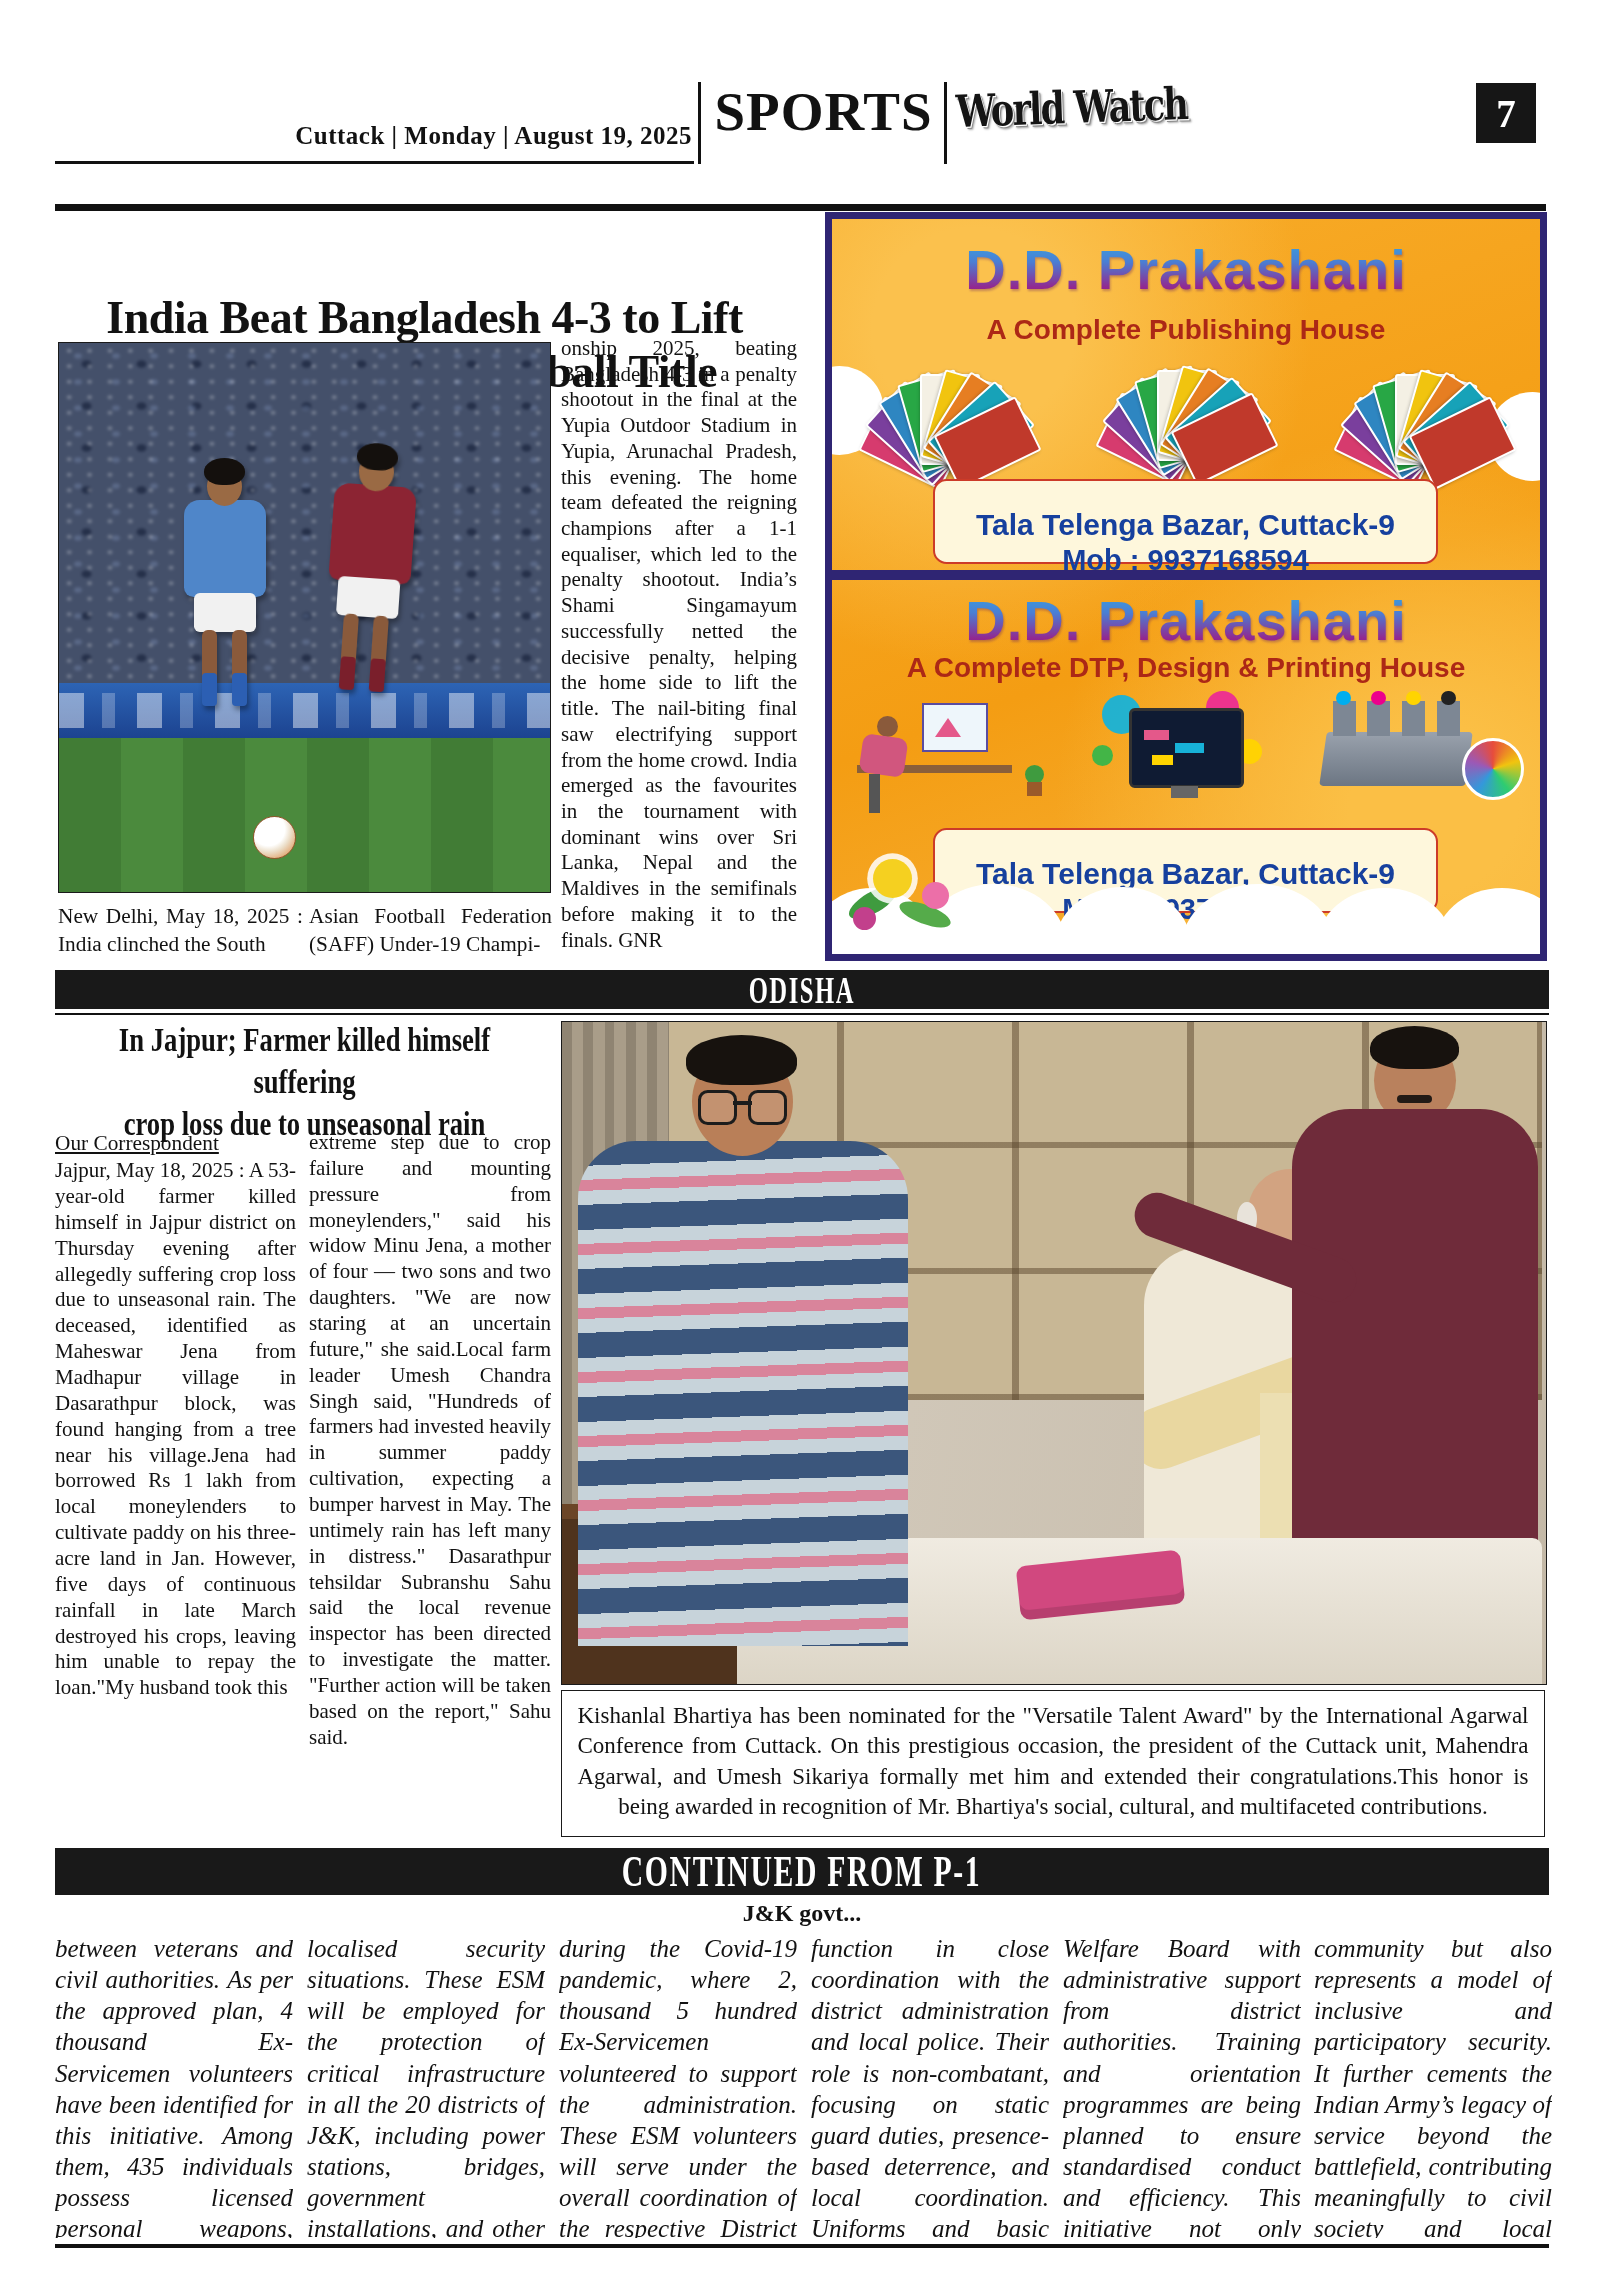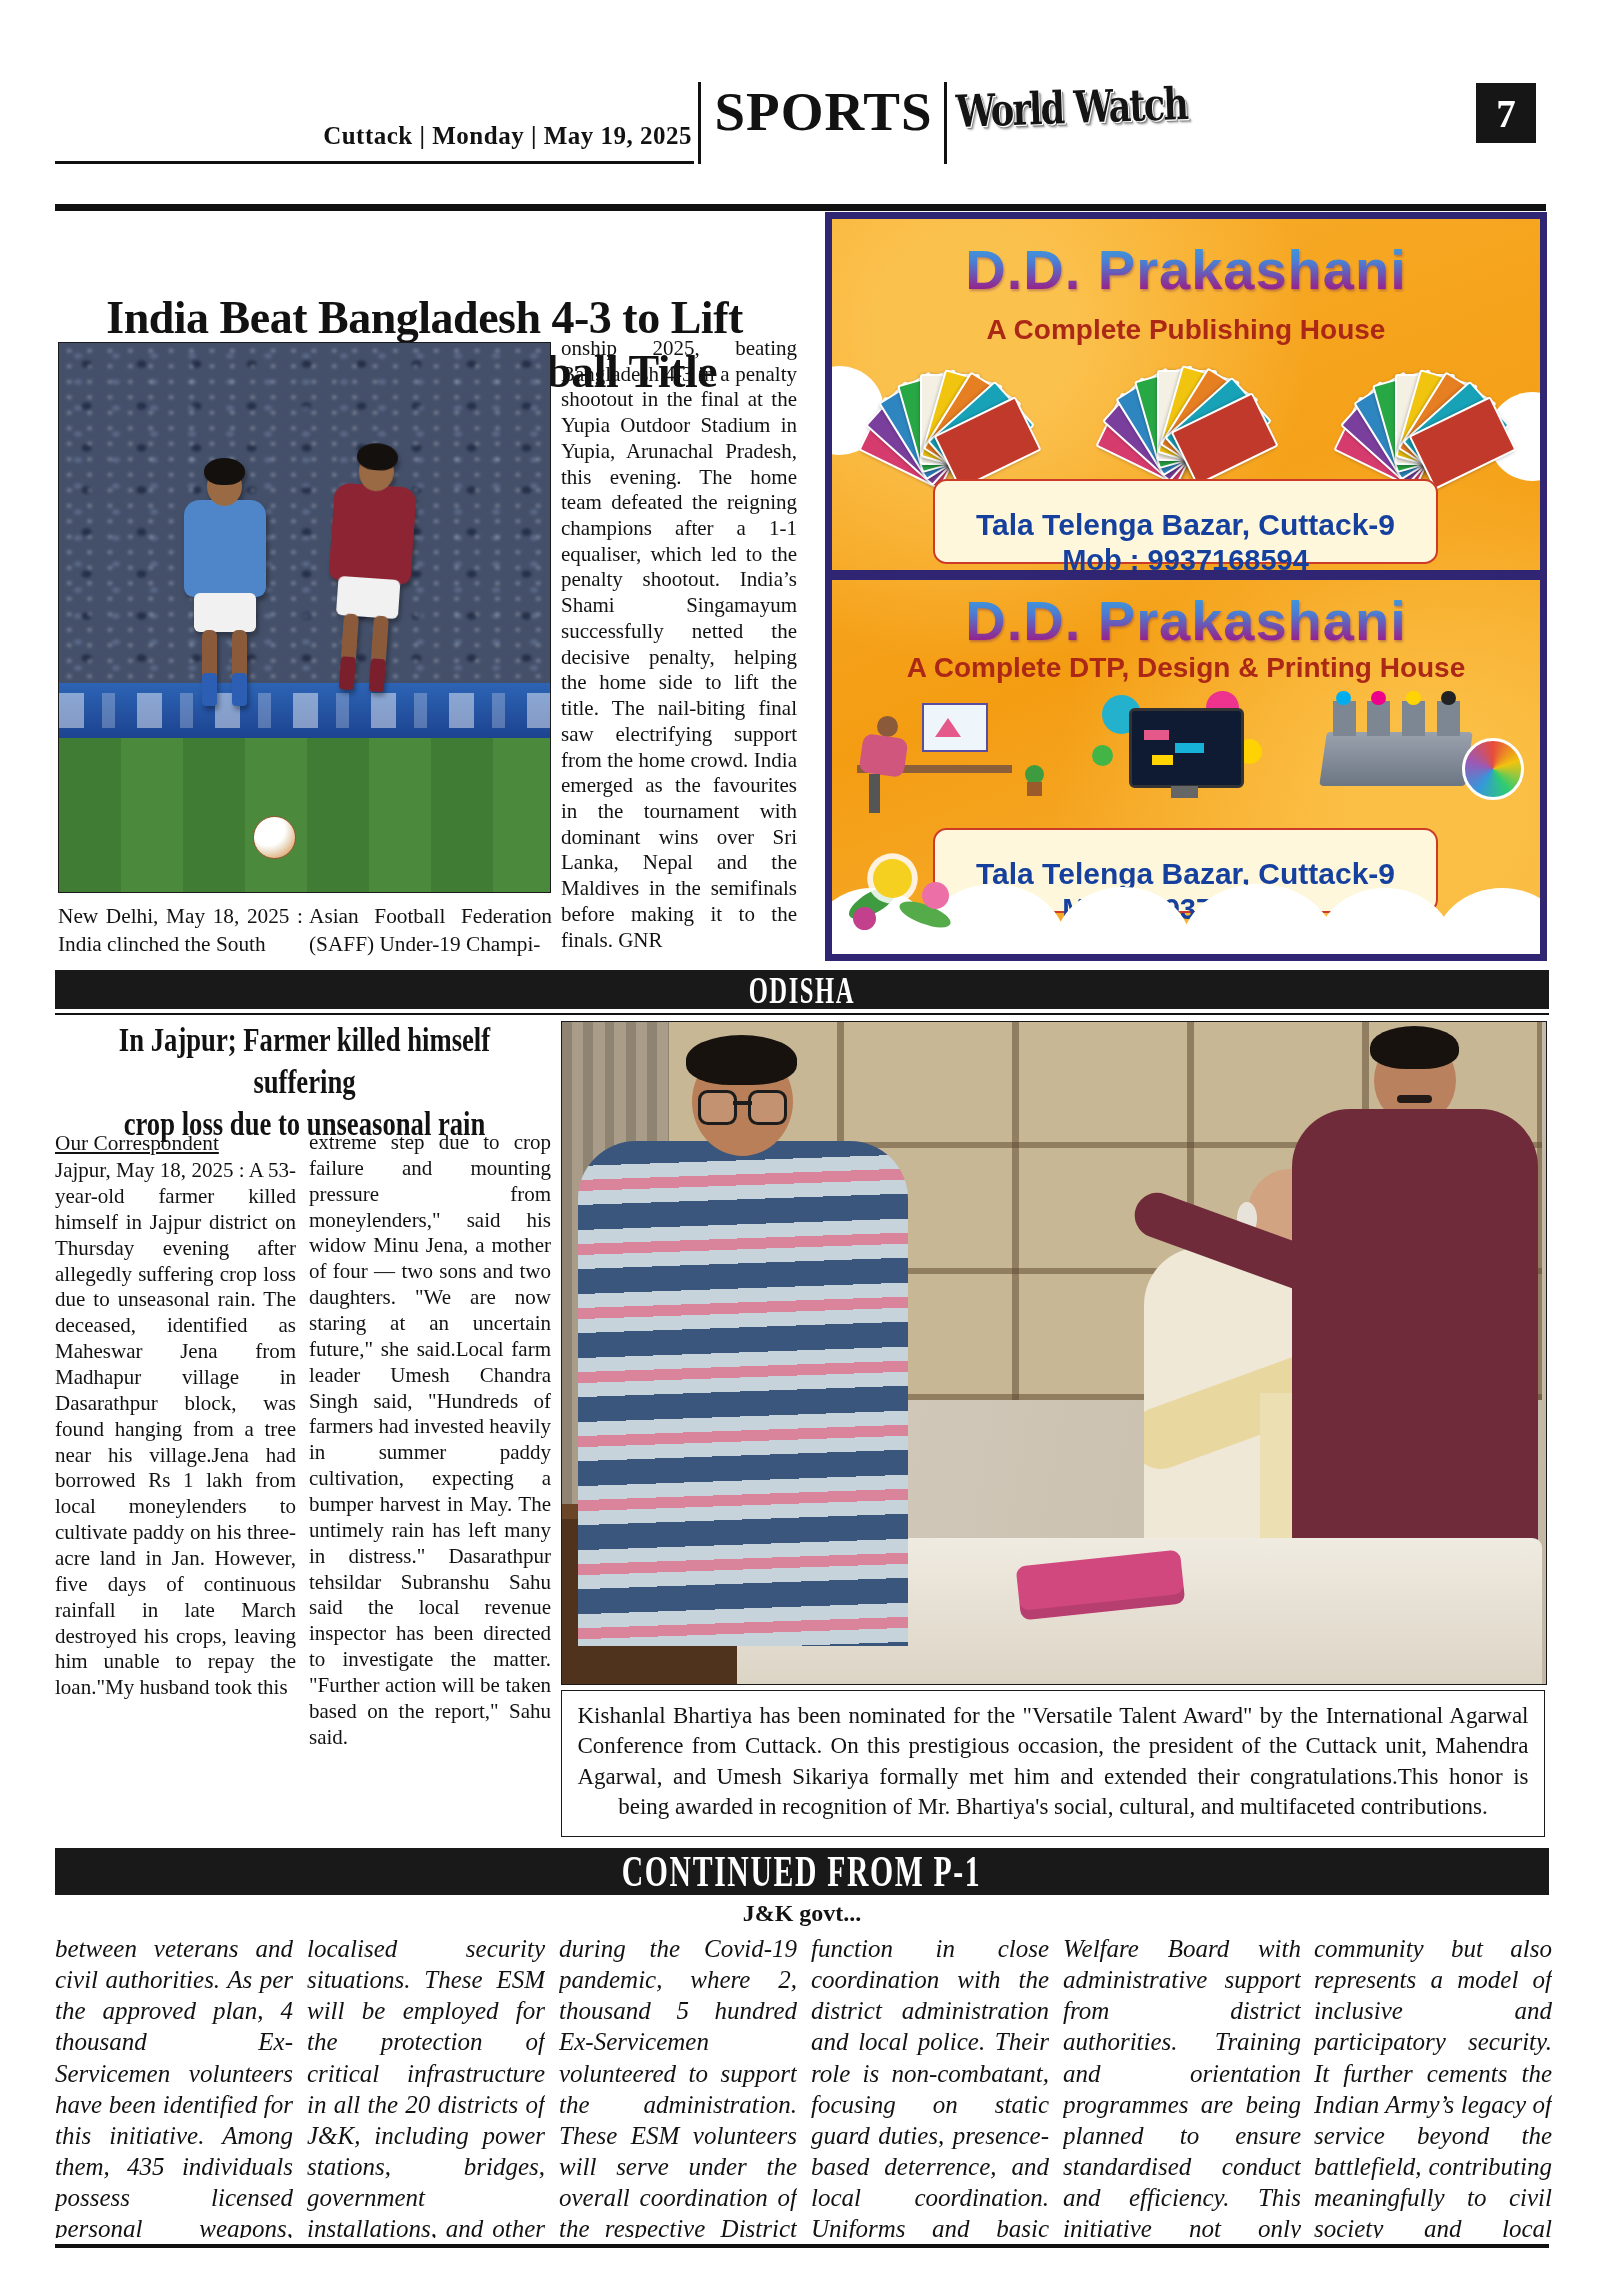--- a/index.html
+++ b/index.html
@@ -122,21 +122,21 @@
   .caption-box{left:561px;top:1690px;width:984px;height:147px;border:1.9px solid #1a1a1a;box-sizing:border-box;
                padding:9.7px 15.5px;font-size:23px;line-height:1.33;text-align:justify;text-align-last:center;}
   .jk-title{left:55px;top:1900px;width:1494px;text-align:center;font-weight:bold;font-size:24px;}
   .news-col{top:1933px;width:238px;height:305px;font-size:25px;line-height:1.245;text-align:justify;overflow:hidden;font-style:italic;}
 </style>
 </head>
 <body>
 
 <div class="page">
 
-  <div class="abs dateline">Cuttack | Monday | May 19, 2025</div>
+  <div class="abs dateline">Cuttack | Monday | August 19, 2025</div>
   <div class="abs rule" style="left:55px;top:161px;width:639px;height:2.9px"></div>
   <div class="abs vbar" style="left:698px;top:82px;height:82px"></div>
   <div class="abs section-title">SPORTS</div>
   <div class="abs vbar" style="left:944px;top:82px;height:82px"></div>
   <div class="abs masthead">World Watch</div>
   <div class="abs pagebox">7</div>
   <div class="abs rule" style="left:55px;top:204px;width:1491px;height:6.8px"></div>
 
   <div class="abs fb-headline">
     <div>India Beat Bangladesh 4-3 to Lift</div>

